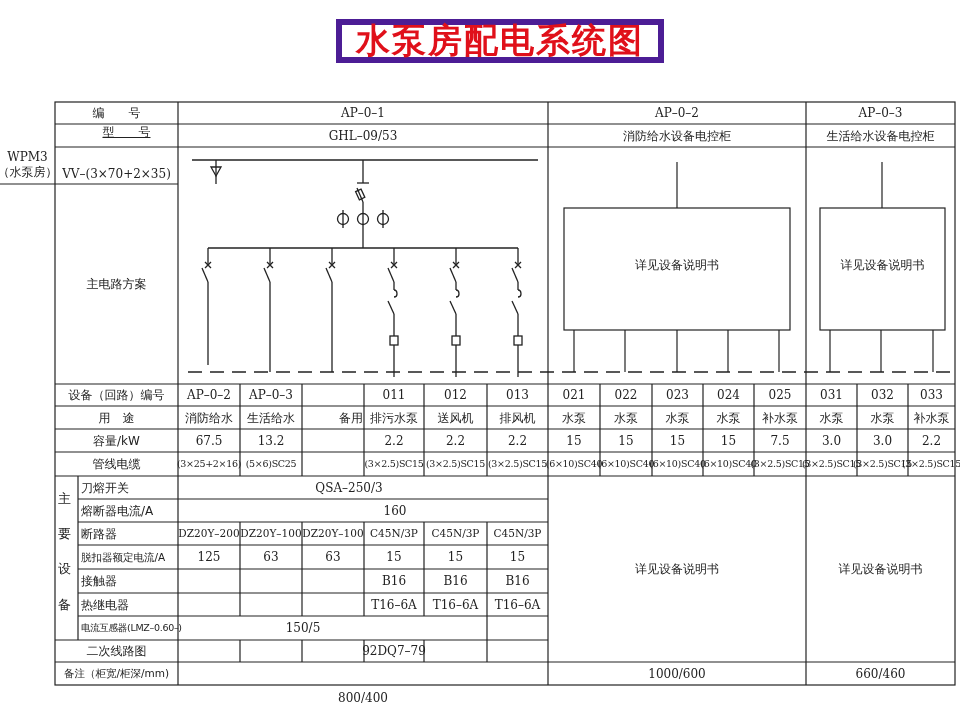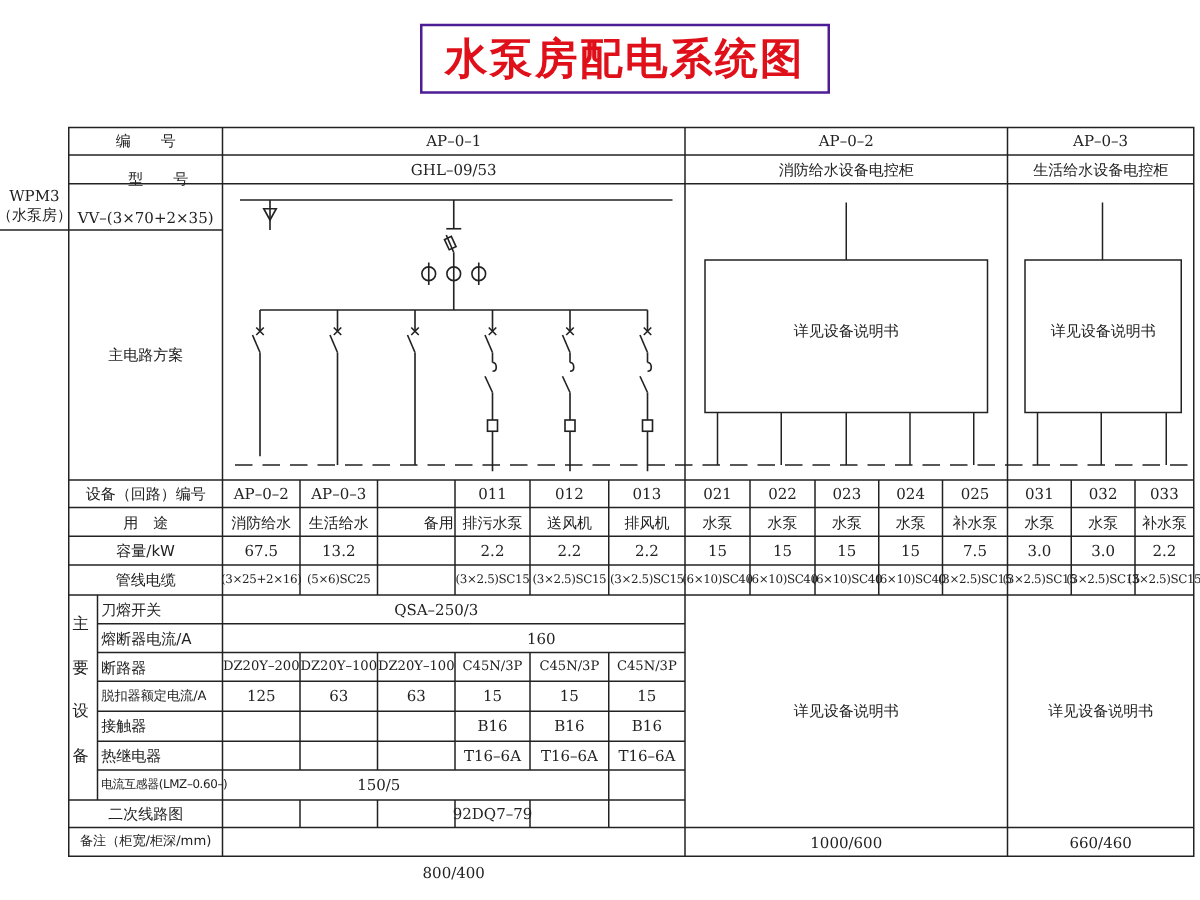--- a/index.html
+++ b/index.html
@@ -1,17 +1,17 @@
 <!DOCTYPE html>
 <html><head>
 <meta charset="utf-8">
 <style>
   html,body{margin:0;padding:0;background:#fff;}
   body{width:960px;height:720px;position:relative;overflow:hidden;font-family:"DejaVu Serif","Liberation Serif",serif;color:#222;}
-  .title-box{position:absolute;left:336px;top:19px;width:328px;height:56px;border:2px solid #4c1d95;box-sizing:border-box;display:flex;align-items:center;justify-content:center;}
+  .title-box{position:absolute;left:336px;top:19px;width:328px;height:44px;border:6px solid #4c1d95;box-sizing:border-box;display:flex;align-items:center;justify-content:center;}
   .title-text{color:#e0101a;font-family:"DejaVu Sans","Liberation Sans",sans-serif;font-size:34px;font-weight:bold;letter-spacing:2px;}
   svg.grid{position:absolute;left:0;top:0;}
   .t{position:absolute;font-size:12px;white-space:nowrap;display:flex;align-items:center;justify-content:center;line-height:1;}
   .tl{justify-content:flex-start;padding-left:3px;}
   .sm{font-size:10.5px;}
   .xs{font-size:9.5px;letter-spacing:-0.3px;}
   .vlabel{position:absolute;font-size:13px;font-family:"DejaVu Sans","Liberation Sans",sans-serif;}
   .cjk{font-family:"DejaVu Sans","Liberation Sans",sans-serif;}
 </style>
 </head>
@@ -154,21 +154,21 @@
     <line x1="881" y1="330" x2="881" y2="372"></line>
     <line x1="933" y1="330" x2="933" y2="372"></line>
   </g>
 </svg>
 
 <div class="t" style="left:0;top:150px;width:55px;height:14px;">WPM3</div>
 <div class="t cjk" style="left:0;top:165px;width:55px;height:14px;">（水泵房）</div>
 <div class="t" style="left:55px;top:165px;width:123px;height:18px;">VV–(3×70+2×35)</div>
 
 <div class="t cjk" style="left:55px;top:102px;width:123px;height:22px;">编　　号</div>
-<div class="t cjk" style="left:55px;top:131px;width:143px;height:23px;">型　　号</div>
+<div class="t cjk" style="left:55px;top:120px;width:143px;height:23px;text-decoration:underline;">型　　号</div>
 <div class="t" style="left:178px;top:102px;width:370px;height:22px;">AP–0–1</div>
 <div class="t" style="left:178px;top:124px;width:370px;height:23px;">GHL–09/53</div>
 <div class="t" style="left:548px;top:102px;width:258px;height:22px;">AP–0–2</div>
 <div class="t cjk" style="left:548px;top:124px;width:258px;height:23px;">消防给水设备电控柜</div>
 <div class="t" style="left:806px;top:102px;width:149px;height:22px;">AP–0–3</div>
 <div class="t cjk" style="left:806px;top:124px;width:149px;height:23px;">生活给水设备电控柜</div>
 
 <div class="t cjk" style="left:55px;top:184px;width:123px;height:200px;border-radius:25px;">主电路方案</div>
 <div class="t cjk" style="left:564px;top:250px;width:226px;height:30px;">详见设备说明书</div>
 <div class="t cjk" style="left:820px;top:250px;width:125px;height:30px;">详见设备说明书</div>
@@ -246,21 +246,21 @@
 <div class="t tl cjk" style="left:78px;top:499px;width:100px;height:23px;">熔断器电流/A</div>
 <div class="t tl cjk" style="left:78px;top:522px;width:100px;height:23px;">断路器</div>
 <div class="t tl cjk sm" style="left:78px;top:545px;width:100px;height:24px;">脱扣器额定电流/A</div>
 <div class="t tl cjk" style="left:78px;top:569px;width:100px;height:24px;">接触器</div>
 <div class="t tl cjk" style="left:78px;top:593px;width:100px;height:23px;">热继电器</div>
 <div class="t tl cjk xs" style="left:78px;top:616px;width:100px;height:24px;">电流互感器(LMZ–0.60–)</div>
 <div class="t cjk" style="left:55px;top:640px;width:123px;height:22px;">二次线路图</div>
 <div class="t cjk sm" style="left:55px;top:662px;width:123px;height:23px;">备注（柜宽/柜深/mm)</div>
 
 <div class="t" style="left:178px;top:476px;width:342px;height:23px;">QSA–250/3</div>
-<div class="t" style="left:178px;top:499px;width:434px;height:23px;margin-left:38px;">160</div>
+<div class="t" style="left:178px;top:499px;width:434px;height:23px;">160</div>
 <div id="equip-cells">
     <div class="t sm" style="left: 178px; top: 522px; width: 62px; height: 23px; text-align: right;">DZ20Y–200</div>
     <div class="t " style="left: 178px; top: 545px; width: 62px; height: 24px;">125</div>
     <div class="t " style="left: 178px; top: 569px; width: 62px; height: 24px;"></div>
     <div class="t " style="left: 178px; top: 593px; width: 62px; height: 23px;"></div>
     <div class="t sm" style="left: 240px; top: 522px; width: 62px; height: 23px;">DZ20Y–100</div>
     <div class="t " style="left: 240px; top: 545px; width: 62px; height: 24px;">63</div>
     <div class="t " style="left: 240px; top: 569px; width: 62px; height: 24px;"></div>
     <div class="t " style="left: 240px; top: 593px; width: 62px; height: 23px;"></div>
     <div class="t sm" style="left: 302px; top: 522px; width: 62px; height: 23px;">DZ20Y–100</div>

